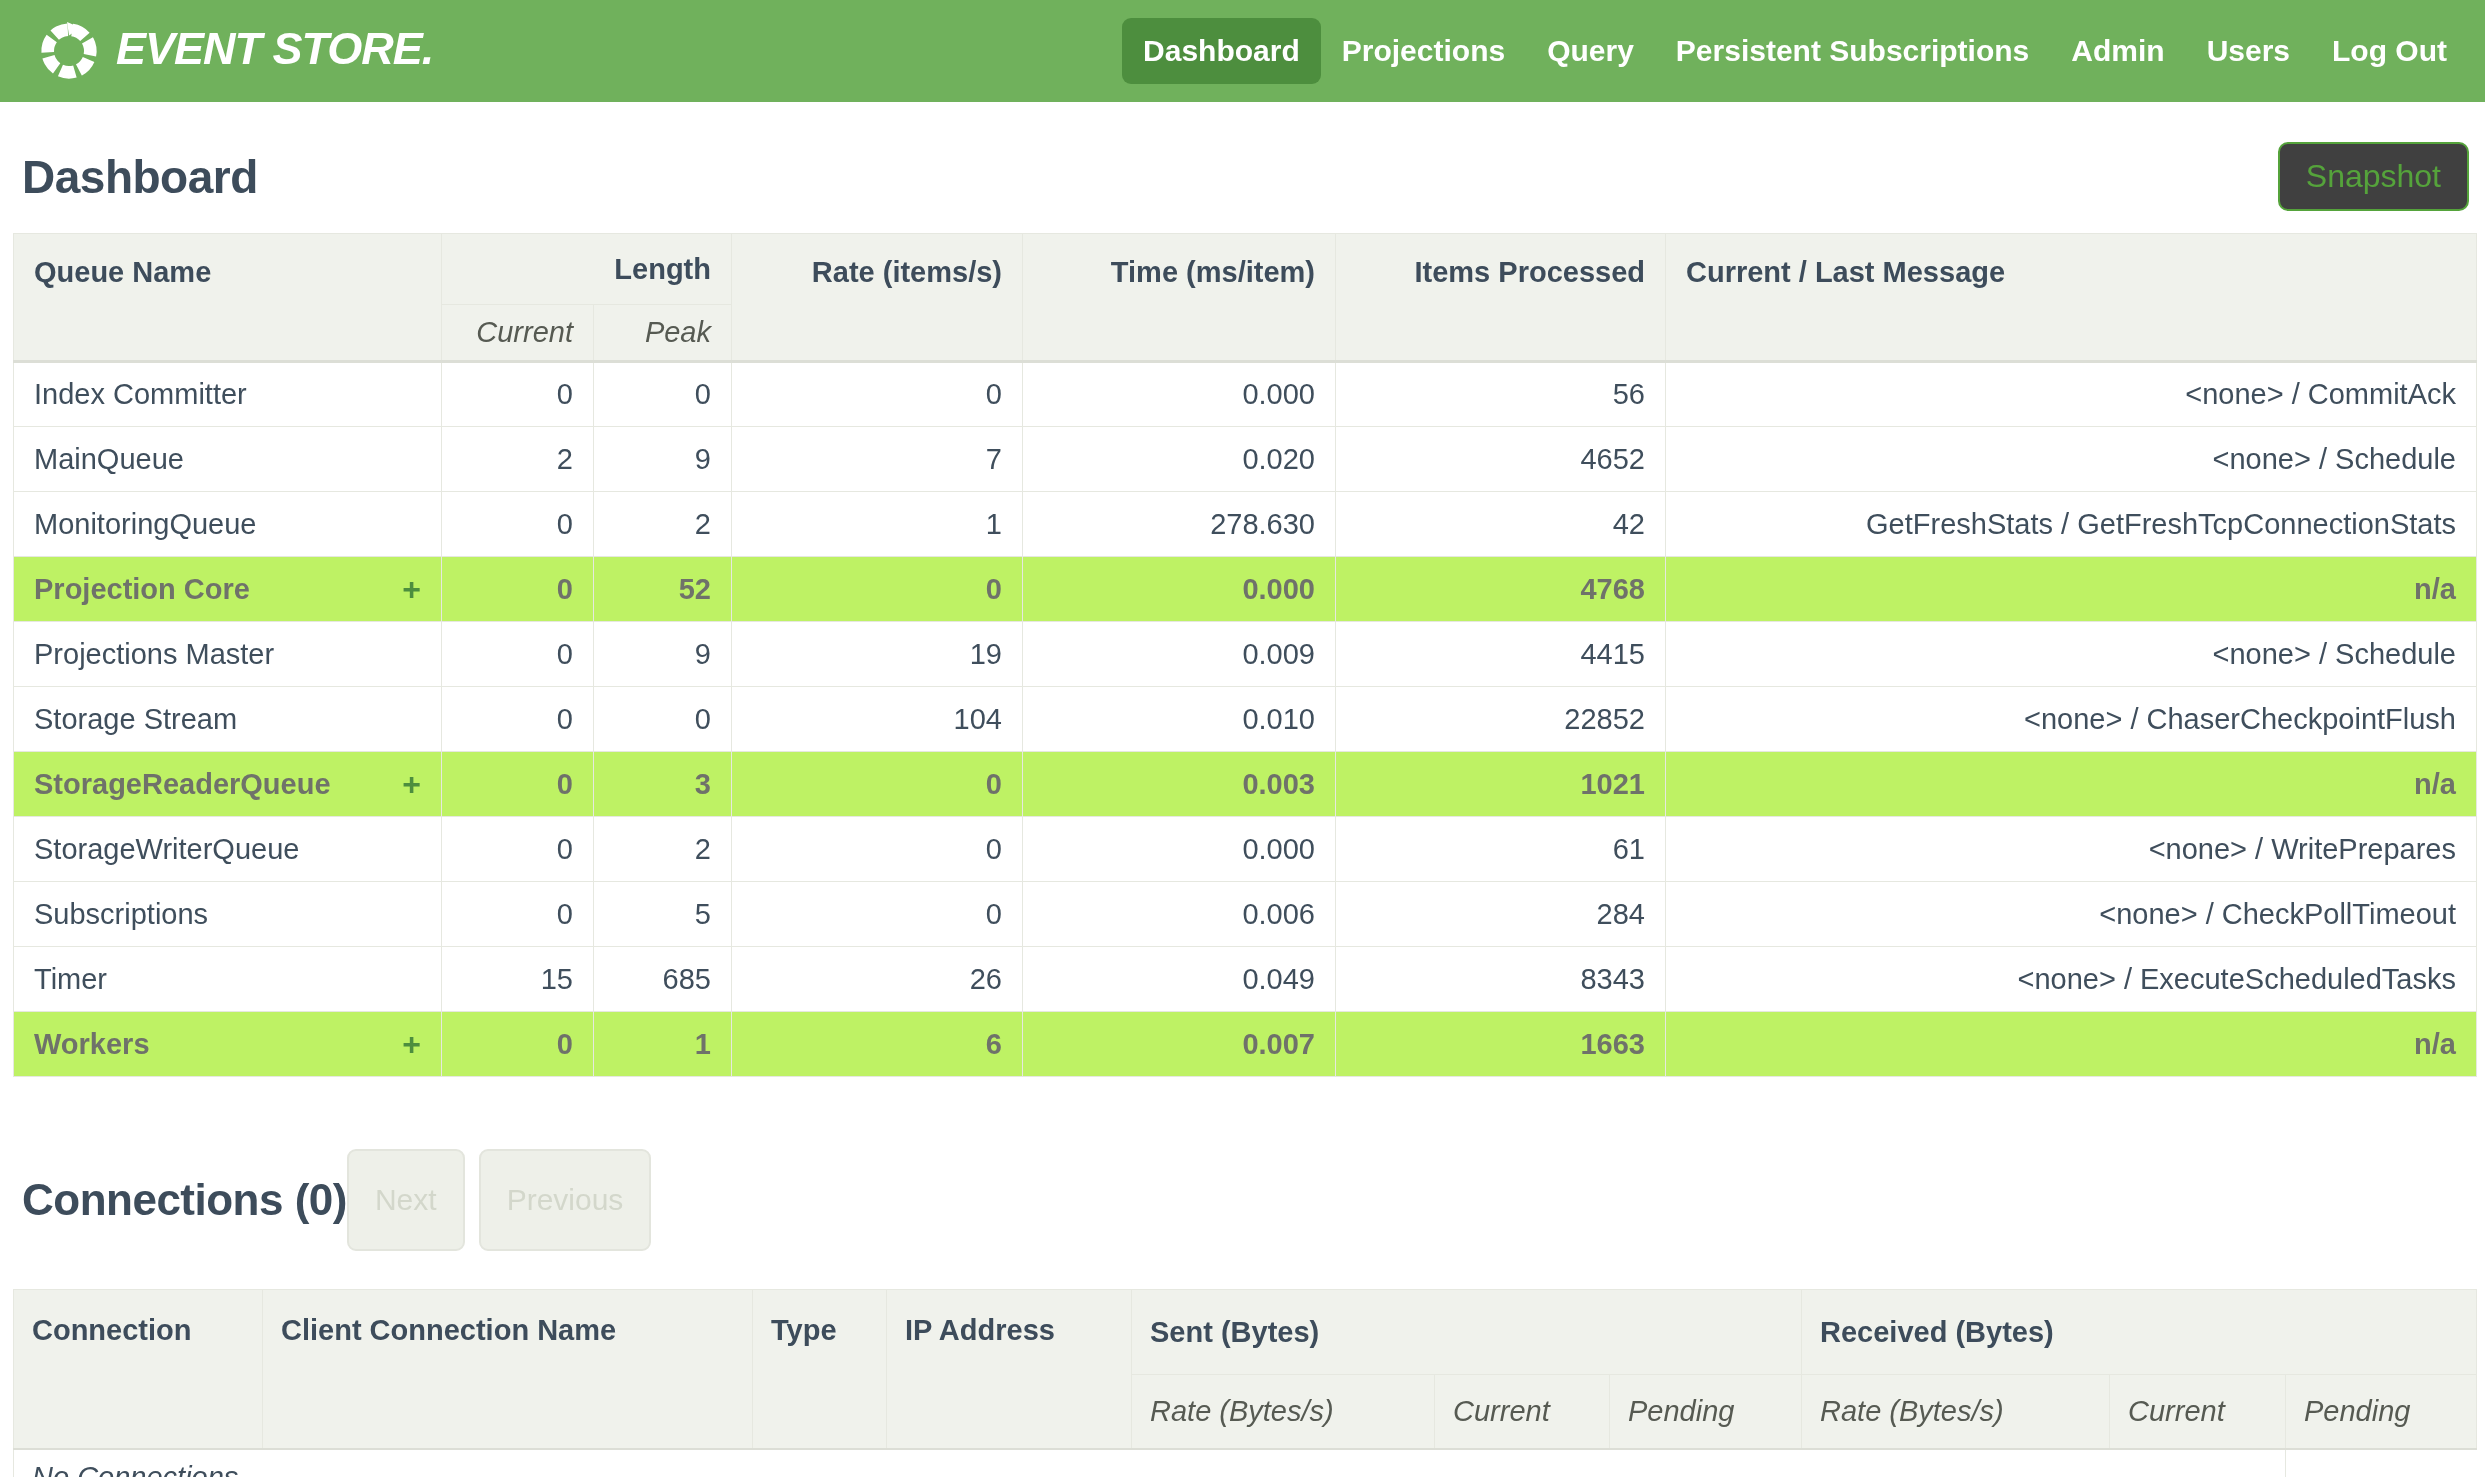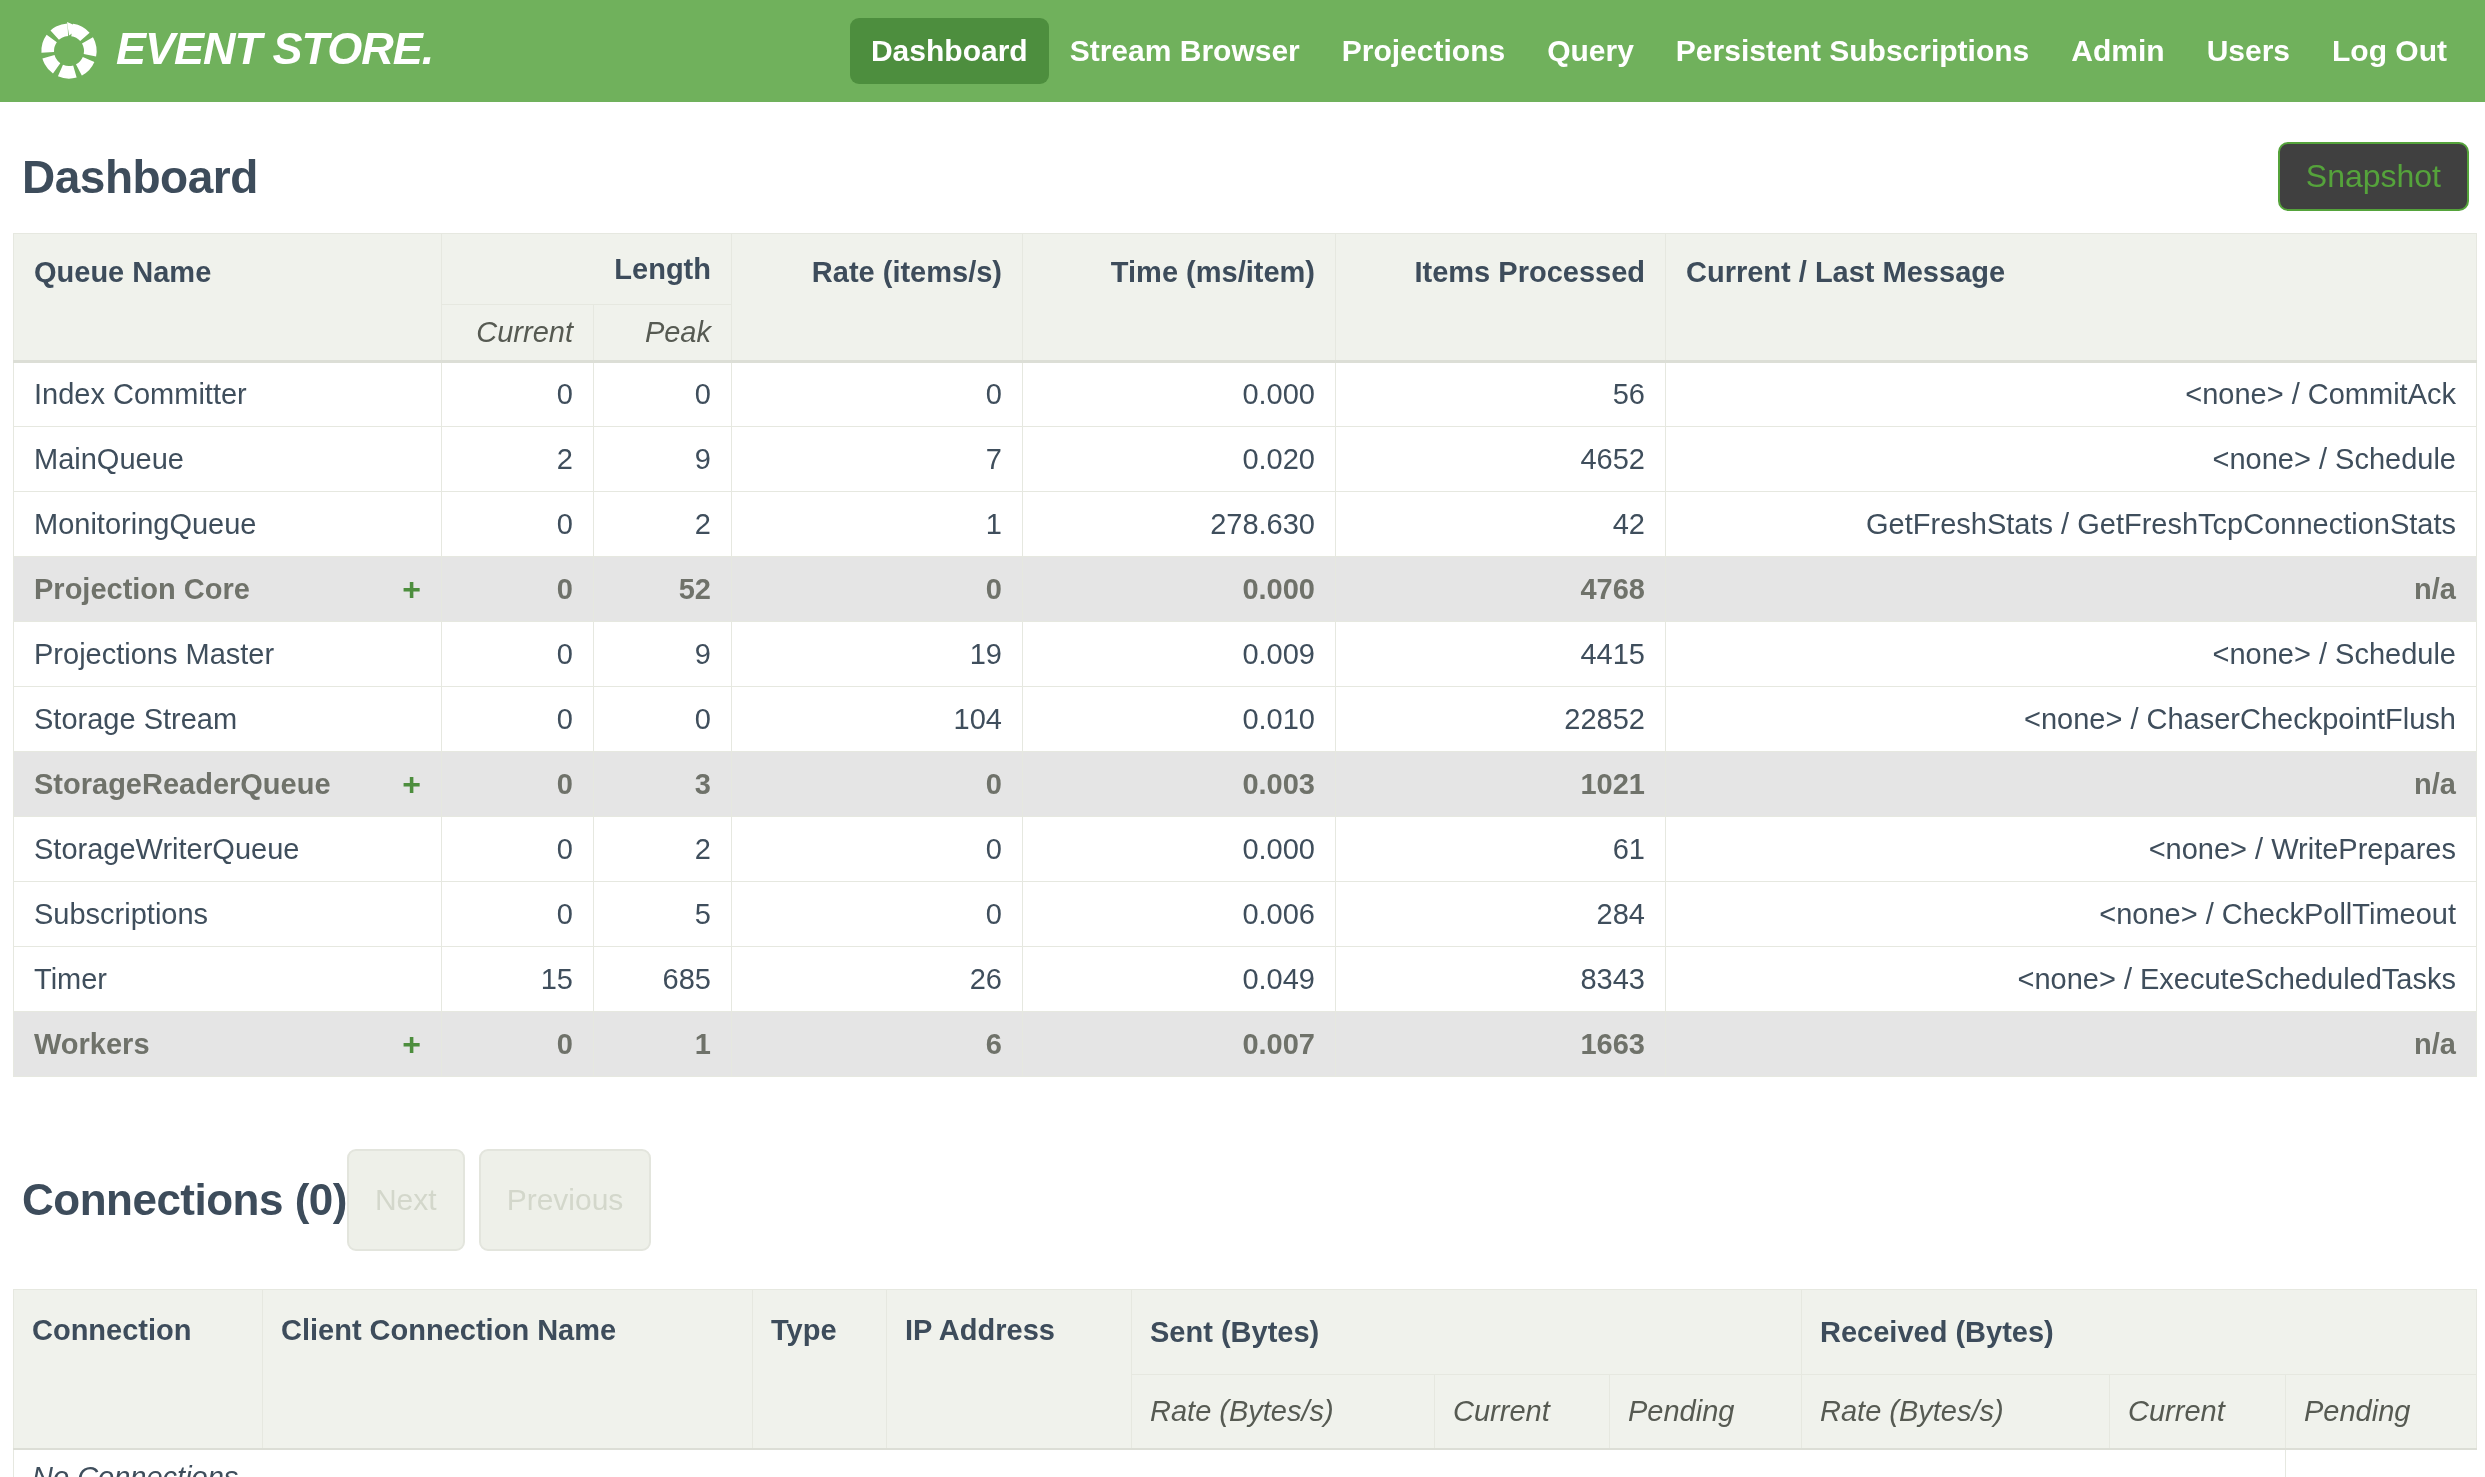--- a/index.html
+++ b/index.html
@@ -35,21 +35,21 @@
   .queue-table thead tr.h-sub th { height:57px; }
   .queue-table thead th.span2 { vertical-align:top; padding-top:22px; }
   .queue-table thead th { padding-right:20px; }
   th.al { text-align:left; padding-left:20px; }
   .subhead { font-style:italic; font-weight:normal !important; color:#565a52 !important; }
   .queue-table thead { border-bottom:3px solid #dcded6; }
 
   .queue-table td { height:65px; padding:0 20px; text-align:right; background:#ffffff; }
   .queue-table td.name { text-align:left; }
   .name-wrap { display:flex; align-items:center; justify-content:space-between; }
-  tr.group td { background:#e5e5e5; color:#6f726a; font-weight:bold; }
+  tr.group td { background:#bef264; color:#6f726a; font-weight:bold; }
   .expand { color:#4d8e3e; font-weight:bold; font-size:32px; cursor:pointer; }
 
   
   .conn-head { display:flex; align-items:center; justify-content:flex-start;
                margin:72px 8px 0 9px; }
   h2.conn-title { font-size:44px; color:#3d4c5b; letter-spacing:-0.5px; }
   .pager { display:flex; gap:14px; }
   .pager button { background:#eef0e9; border:2px solid #e3e5dd; color:#d3d7cb;
                   font-size:30px; border-radius:9px; padding:32px 26px;
                   font-family:"Liberation Sans", sans-serif; }
@@ -73,21 +73,20 @@
         <g fill="none" stroke="#ffffff" stroke-width="13">
           <circle cx="32" cy="32" r="22" stroke-dasharray="15 4.5" transform="rotate(-28 32 32)"></circle>
         </g>
         <path d="M30 2 L44 8 L32 16 Z" fill="#ffffff"></path>
       </svg>
     </span>
     <span class="brand-text">EVENT STORE.</span>
   </div>
   <div class="nav-items">
     <div class="nav-item active">Dashboard</div>
-    <div class="nav-item">Stream Browser</div>
     <div class="nav-item">Projections</div>
     <div class="nav-item">Query</div>
     <div class="nav-item">Persistent Subscriptions</div>
     <div class="nav-item">Admin</div>
     <div class="nav-item">Users</div>
     <div class="nav-item">Log Out</div>
   </div>
 </div>
 
 <div class="main">

